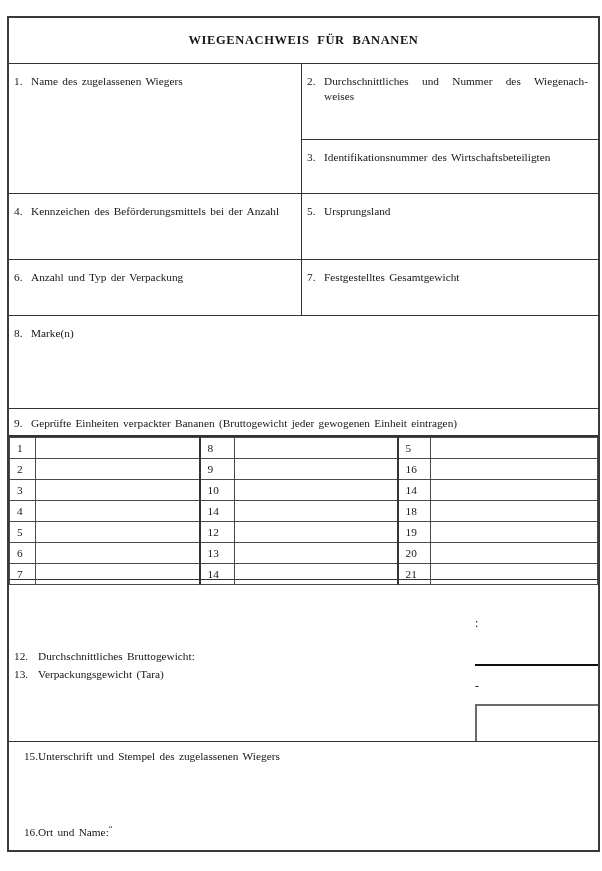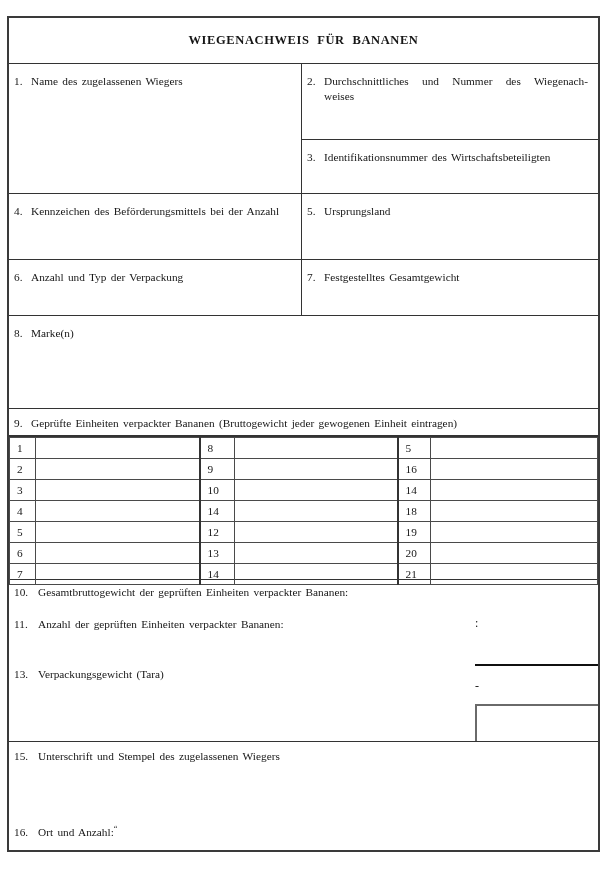--- a/index.html
+++ b/index.html
@@ -21,21 +21,21 @@
   .title-text {
     font-size:12.5px; font-weight:bold; letter-spacing:0.6px; word-spacing:4px;
   }
   .row-a { height:130px; border-bottom:1px solid #333; display:flex; }
   .row-b { height:66px;  border-bottom:1px solid #333; display:flex; }
   .row-c { height:56px;  border-bottom:1px solid #333; display:flex; }
   .row-d { height:93px;  border-bottom:1px solid #333; }
   .row-e { height:28px;  border-bottom:2px solid #333; }
   .row-t { height:143px; border-bottom:1px solid #333; }
   .row-f { height:162px; border-bottom:1px solid #333; position:relative; }
-  .row-g { flex:1; position:relative; }
+  .row-g { flex:1; position:relative;text-align:right; }
 
   .cell-left { width:293px; border-right:1px solid #333; box-sizing:border-box; }
   .cell-right { flex:1; display:flex; flex-direction:column; }
   .cell-2 { height:76px; border-bottom:1px solid #333; box-sizing:border-box; }
   .cell-3 { flex:1; }
 
   .cell { padding:10px 10px 0 5px; box-sizing:border-box; }
   .flabel { display:flex; font-size:11.3px; line-height:1.35; word-spacing:1.5px; }
   .flabel .no { min-width:17px; flex:0 0 auto; }
   .flabel .txt { flex:1;font-family:Liberation Serif, serif; }
@@ -200,43 +200,39 @@
               <td class="g">14</td>
               <td></td>
               <td class="g">21</td>
               <td></td>
             </tr>
           </tbody>
       </table>
     </div>
 
     <div class="row row-f">
-      <div class="fline" style="top:6px">
-        <span class="no">10.</span>
-        <span>Gesamtbruttogewicht der geprüften Einheiten verpackter Bananen:</span>
-      </div>
-      <div class="fline" style="top:38px">
-        <span class="no">11.</span>
-        <span>Anzahl der geprüften Einheiten verpackter Bananen:</span>
+      <div class="fline" style="top:70px">
+        <span class="no">12.</span>
+        <span>Durchschnittliches Bruttogewicht:</span>
       </div>
       <div class="fline" style="top:88px">
         <span class="no">13.</span>
         <span>Verpackungsgewicht (Tara)</span>
       </div>
       <span class="op" style="top:36px">:</span>
       <div class="rule12"></div>
       <span class="op" style="top:99px">-</span>
       <div class="box14"></div>
     </div>
 
     <div class="row row-g">
       <div class="fline" style="top:8px">
         <span class="no">15.</span>
         <span>Unterschrift und Stempel des zugelassenen Wiegers</span>
       </div>
       <div class="fline" style="top:84px">
         <span class="no">16.</span>
-        <span><span>Ort und Anzahl:</span><sup class="fn">“</sup></span>
+        <span><span>Ort und Name:</span><sup class="fn">“</sup></span>
       </div>
     </div>
 
   </div>
 </div>
 
 </body></html>

